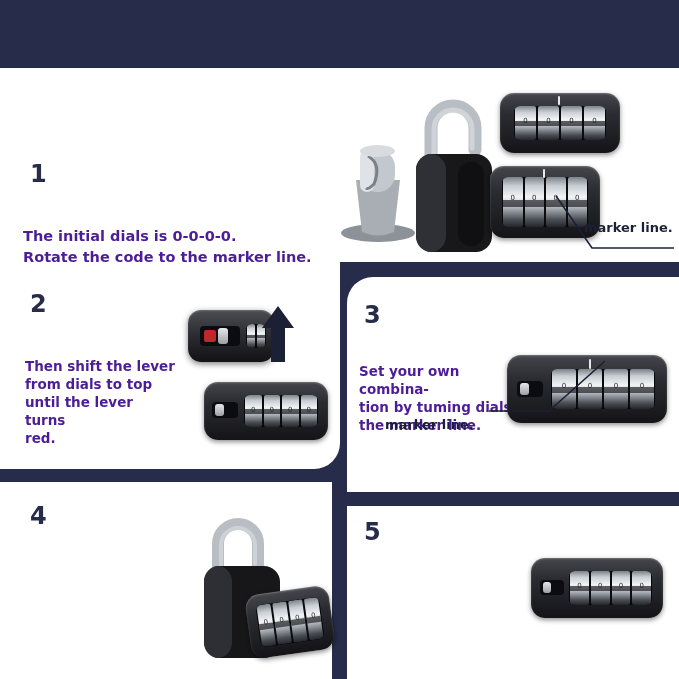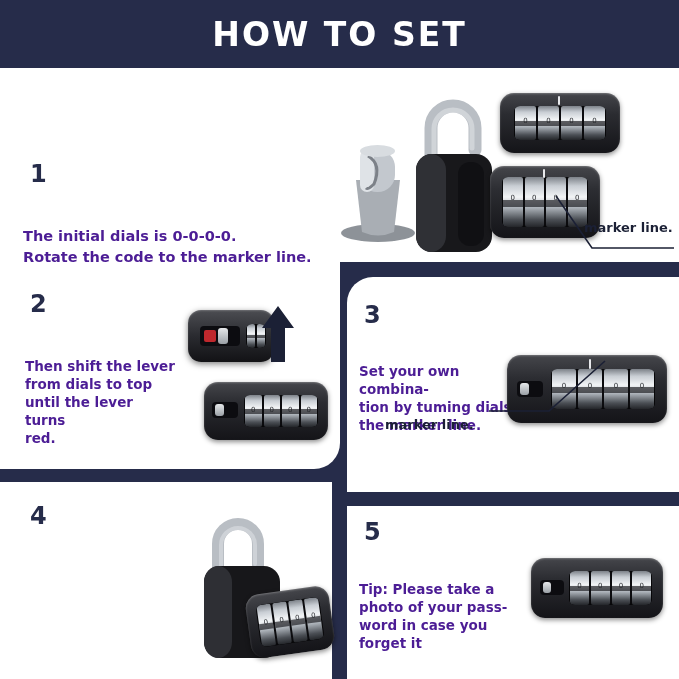--- a/index.html
+++ b/index.html
@@ -190,23 +190,20 @@
   
   .arrow-up {
     position: absolute;
   }
 </style>
 </head>
 <body>
 
 <div class="page">
 
-  <div class="header">
-    <div class="header-title">HOW TO SET</div>
-  </div>
 
   <div class="panel" id="panel1">
     <div class="panel-num">1</div>
     <div class="panel-text">The initial dials is 0-0-0-0.
 Rotate the code to the marker line.
 Pull out the shackle to open the lock.</div>
 
     <div class="art" style="left:338px; top:70px; width:80px; height:105px;">
       <svg width="80" height="105" viewBox="0 0 80 105">
         <ellipse cx="40" cy="95" rx="37" ry="9" fill="#8d9298"></ellipse>
@@ -374,24 +371,20 @@
           </div>
         <div class="dial">
             <div class="dial-digit">0</div>
           </div>
       </div>
     </div>
   </div>
 
   <div class="panel" id="panel5">
     <div class="panel-num">5</div>
-    <div class="panel-text">Tip: Please take a
-photo of your pass-
-word in case you
-forget it</div>
 
     <div class="dial-plate" style="left:184px; top:52px; width:132px; height:60px;">
       <div class="lever-slot" style="left:9px; top:22px; width:24px; height:15px;"></div>
       <div class="lever-knob" style="left:12px; top:24px; width:8px; height:11px;"></div>
       <div class="dial-window" style="left:38px; top:13px; right:11px; bottom:13px;">
         <div class="dial">
             <div class="dial-digit">0</div>
           </div>
         <div class="dial">
             <div class="dial-digit">0</div>

